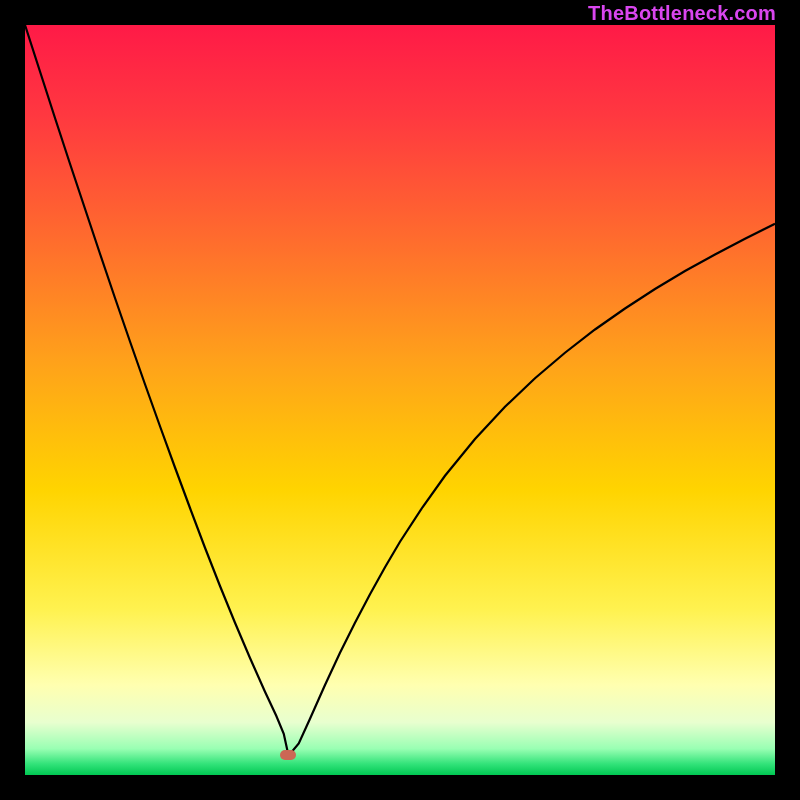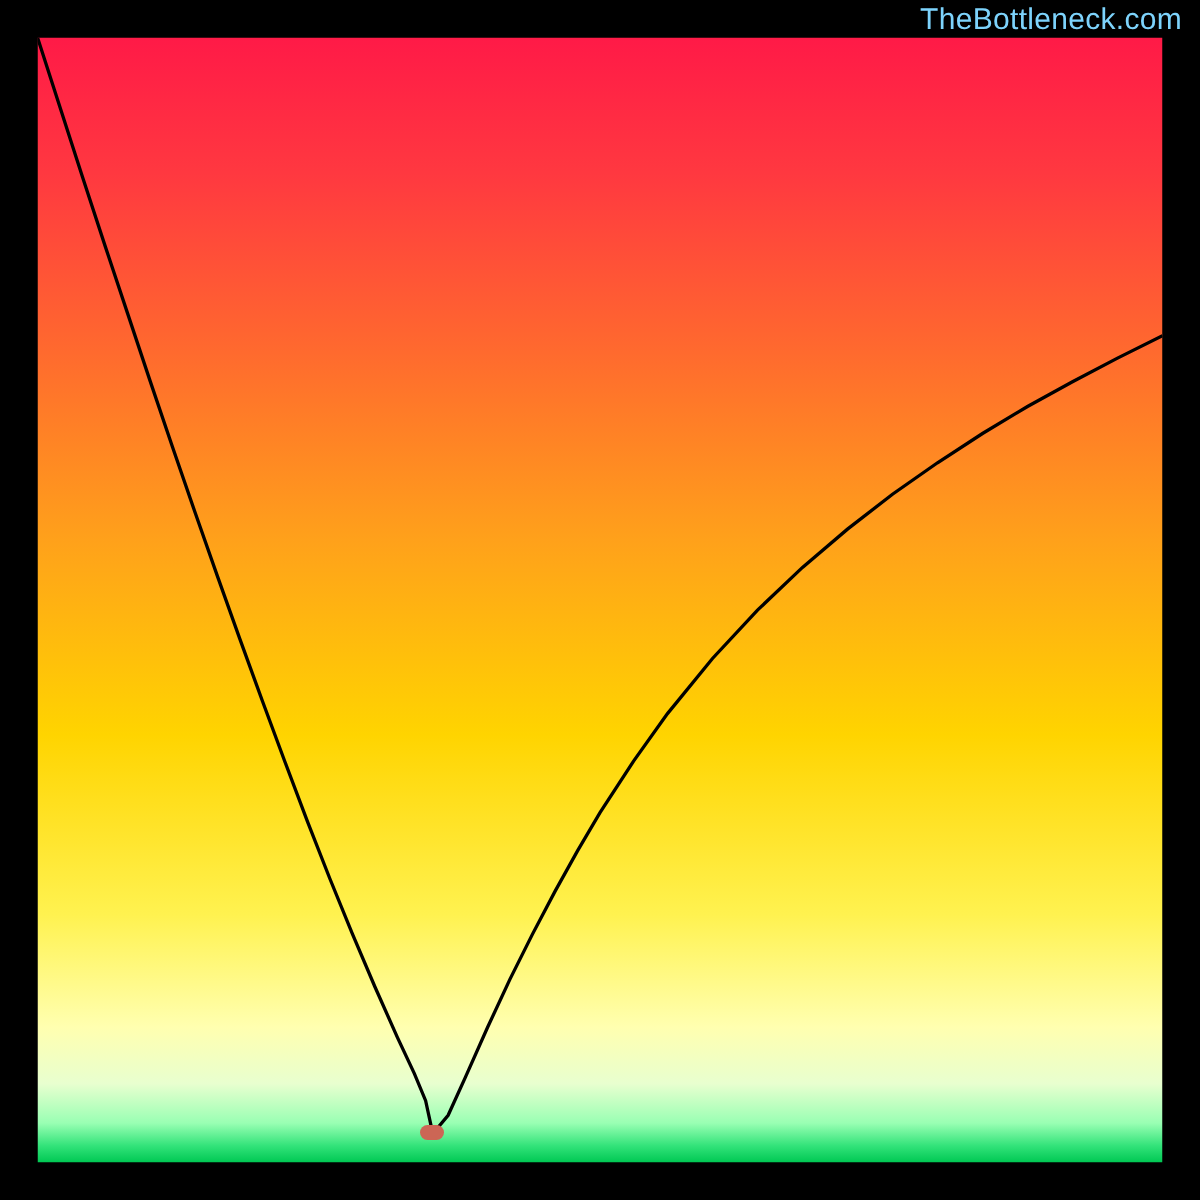--- a/index.html
+++ b/index.html
@@ -41,24 +41,24 @@
   .marker {
     position: absolute;
     width: 16px;
     height: 10px;
     border-radius: 5px;
     transform: translate(-50%, -50%);
   }
   .watermark {
     position: absolute;
     top: 2px;
-    right: 12px;
-    color: #7dd3fc;
+    right: 24px;
+    color: #d946ef;
     font-size: 20px;
-    font-weight: 400;
+    font-weight: 700;
     letter-spacing: 0.2px;
   }
 </style>
 </head>
 <body>
 
 <div class="stage">
 
   <div class="plot-area">
 

